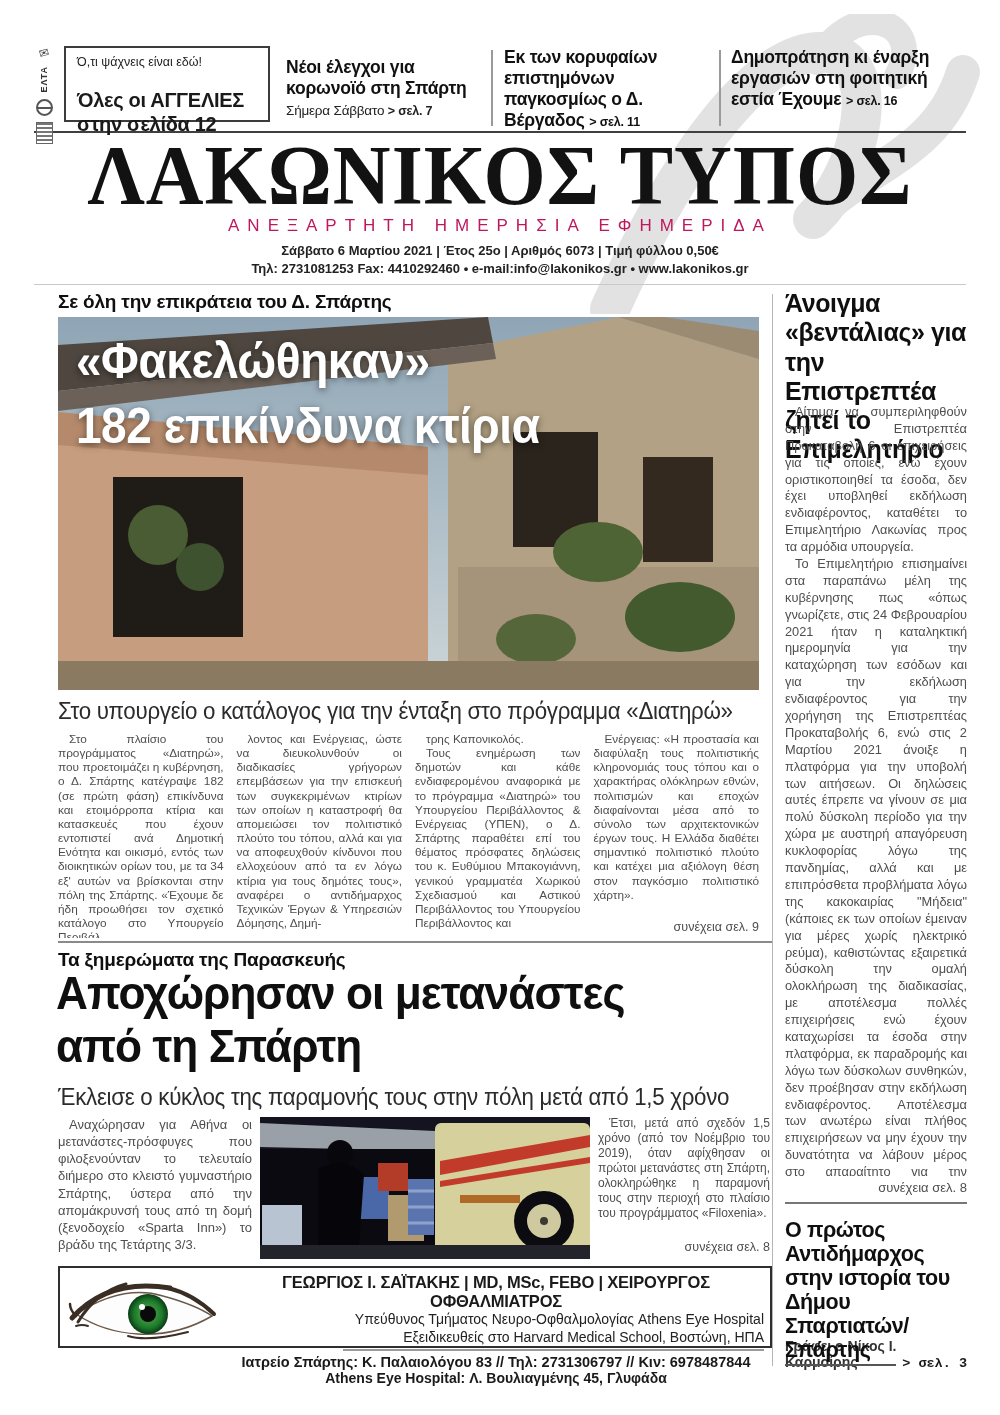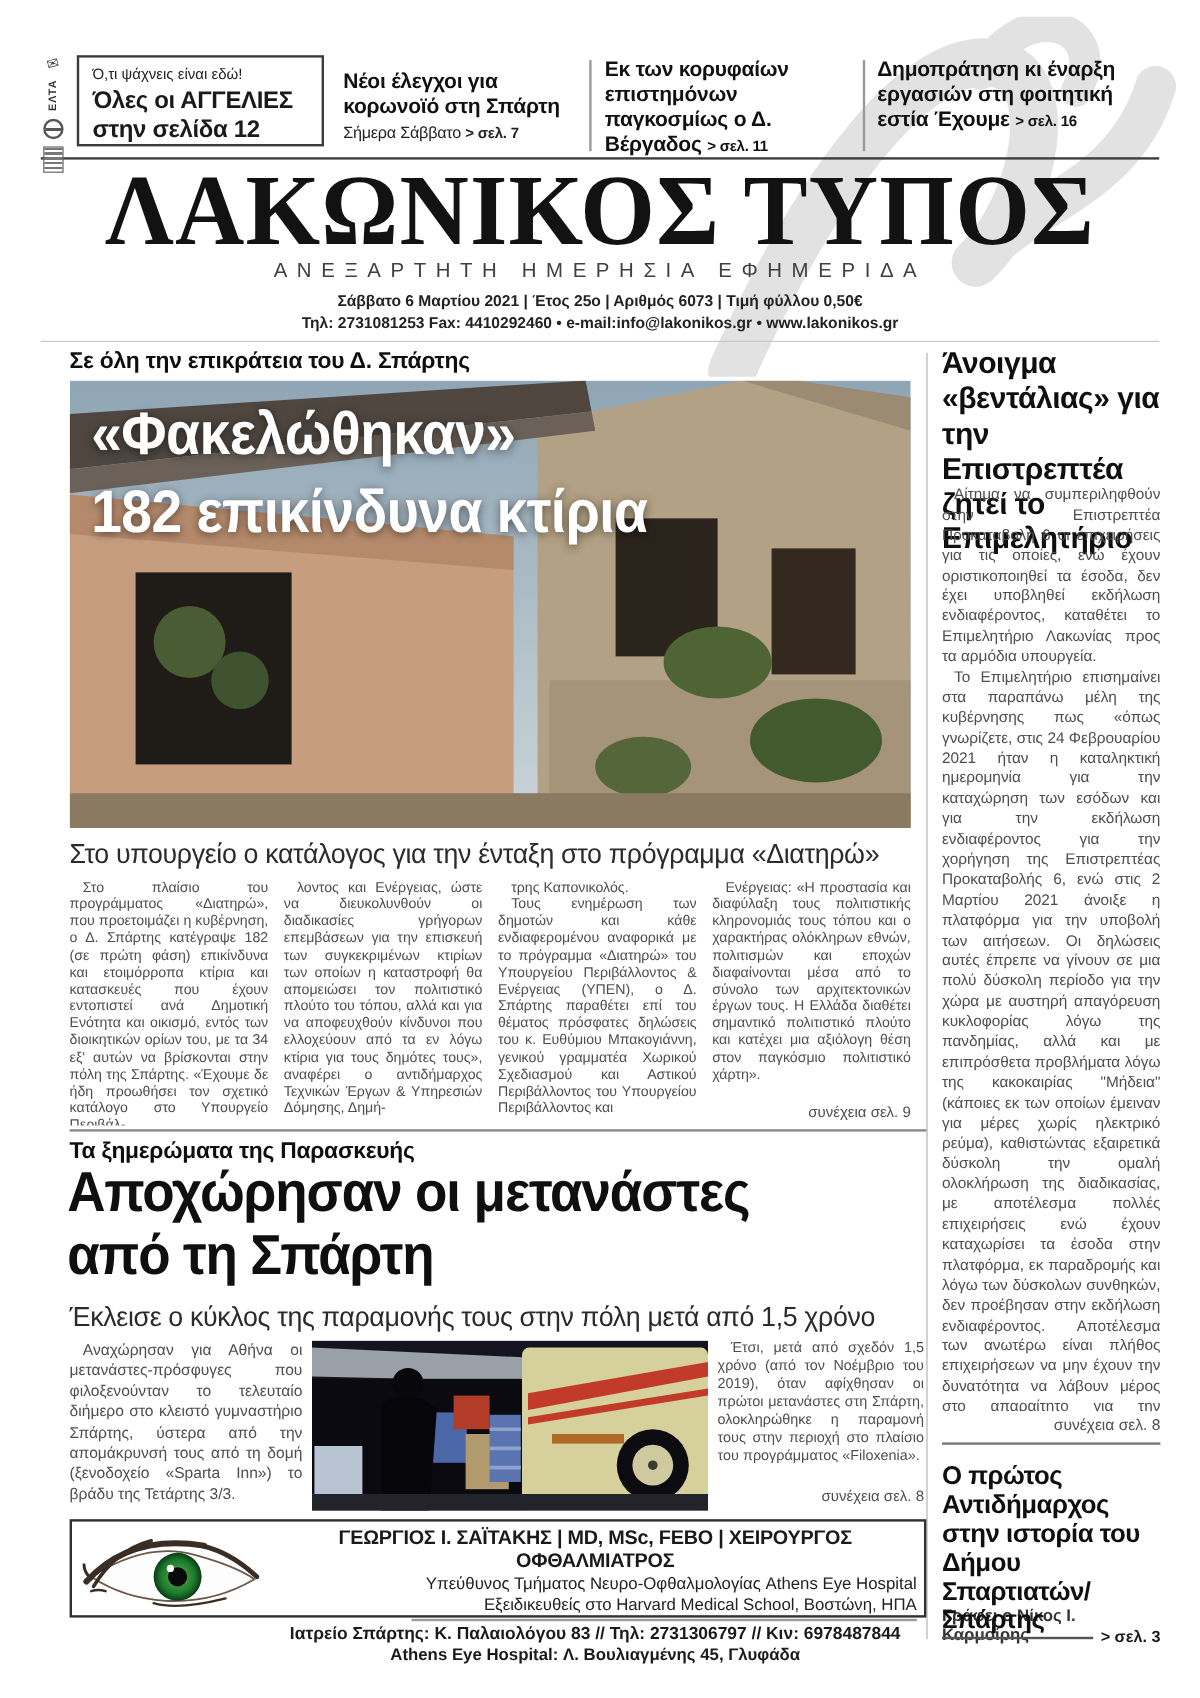--- a/index.html
+++ b/index.html
@@ -8,32 +8,32 @@
   .abs{position:absolute;}
   
   .logos{left:31px;top:46px;width:26px;height:104px;display:flex;flex-direction:column;align-items:center;gap:6px;}
   .elta{writing-mode:vertical-rl;transform:rotate(180deg);font-size:9px;font-weight:bold;color:#333;letter-spacing:1px;line-height:1;}
   .dove{font-size:12px;color:#444;transform:rotate(-15deg);}
   .stamp-circle{width:17px;height:17px;border:2px solid #555;border-radius:50%;box-sizing:border-box;
      background:linear-gradient(#fff 6px,#555 6px,#555 8px,#fff 8px);}
   .barcode{width:17px;height:22px;border:1px solid #666;box-sizing:border-box;
      background:repeating-linear-gradient(#777 0 2px,#fff 2px 4px);}
   .clsbox{left:64px;top:46px;width:206px;height:76px;border:2px solid #3c3c3c;box-sizing:border-box;padding:7px 11px;background:#fff;}
-  .clsbox .tag{font-size:12.5px;color:#222;margin-bottom:3px;}
+  .clsbox .tag{font-size:12.5px;color:#222;margin-bottom:19px;}
   .clsbox .big{font-size:20px;font-weight:bold;line-height:1.2;letter-spacing:-.3px;}
   .teaser{font-size:17.5px;font-weight:bold;line-height:1.2;letter-spacing:-.2px;color:#111;}
   .teaser .pg{font-size:12.5px;font-weight:bold;}
   .teaser .sub{font-size:13.5px;font-weight:normal;margin-top:4px;color:#222;}
   .vdiv{width:2px;background:#9a9a9a;}
   
   .rule-dark{background:#3f3f3f;}
   .rule-light{background:#c9c9c9;}
   .mast{left:0;top:134px;width:1000px;text-align:center;font-family:"Liberation Serif","DejaVu Serif",serif;
         font-weight:bold;font-size:80px;letter-spacing:1px;line-height:1;color:#121212;transform:scaleY(1.05);transform-origin:top;}
-  .mastsub{left:0;top:216px;width:1000px;text-align:center;font-size:17px;letter-spacing:8px;color:#404040;}
+  .mastsub{left:0;top:216px;width:1000px;text-align:center;font-size:17px;letter-spacing:8px;color:#be185d;}
   .dateline{left:0;width:1000px;text-align:center;font-size:13px;font-weight:bold;color:#222;}
   
   .kicker{font-size:19px;font-weight:bold;letter-spacing:-.2px;color:#0f0f0f;}
   .photo{overflow:hidden;}
   .photo svg{display:block;width:100%;height:100%;}
   .ovhl{position:absolute;left:18px;top:12px;color:#fff;font-weight:bold;font-size:50px;line-height:1.3;
         letter-spacing:-.5px;text-shadow:0 2px 8px rgba(0,0,0,.5);transform:scaleX(.92);transform-origin:left top;white-space:nowrap;}
   .subhead{font-size:23px;font-weight:400;color:#2b2b2b;letter-spacing:-.3px;transform:scaleX(.97);transform-origin:left;}
   .cols{display:flex;gap:13px;overflow:hidden;}
   .cols .ncol{flex:1;font-size:11.8px;line-height:1.2;color:#4e4e4e;text-align:justify;}
@@ -52,21 +52,21 @@
   .adl2,.adl3{font-size:14px;text-align:right;color:#222;line-height:1.25;}
   .addiv{height:2px;background:#9a9a9a;margin:3px 0 3px 115px;}
   .adl4{font-size:14.5px;font-weight:bold;text-align:center;}
   .adl5{font-size:14px;font-weight:bold;text-align:center;}
   
   .sbtitle{font-size:25px;font-weight:bold;line-height:1.17;letter-spacing:-.4px;color:#0f0f0f;}
   .sbbody{font-size:12.8px;line-height:1.32;color:#4e4e4e;text-align:justify;overflow:hidden;}
   .sbbody p{margin:0;text-indent:10px;}
   .sb2title{font-size:21.5px;font-weight:bold;line-height:1.12;letter-spacing:-.4px;color:#0f0f0f;}
   .byline{font-size:14px;font-weight:bold;color:#333;}
-  .pgline{display:flex;align-items:flex-end;gap:6px;}
+  .pgline{display:flex;align-items:flex-end;gap:6px;font-family:Liberation Mono, monospace;}
   .pgline .ln{flex:1;border-top:2px solid #555;margin-bottom:5px;}
   .pgline .pg{font-size:13.5px;font-weight:bold;}
   .wm{opacity:.8;pointer-events:none;}
   .z1{z-index:1;}
 </style>
 </head>
 <body>
 
 <div id="page">
 

